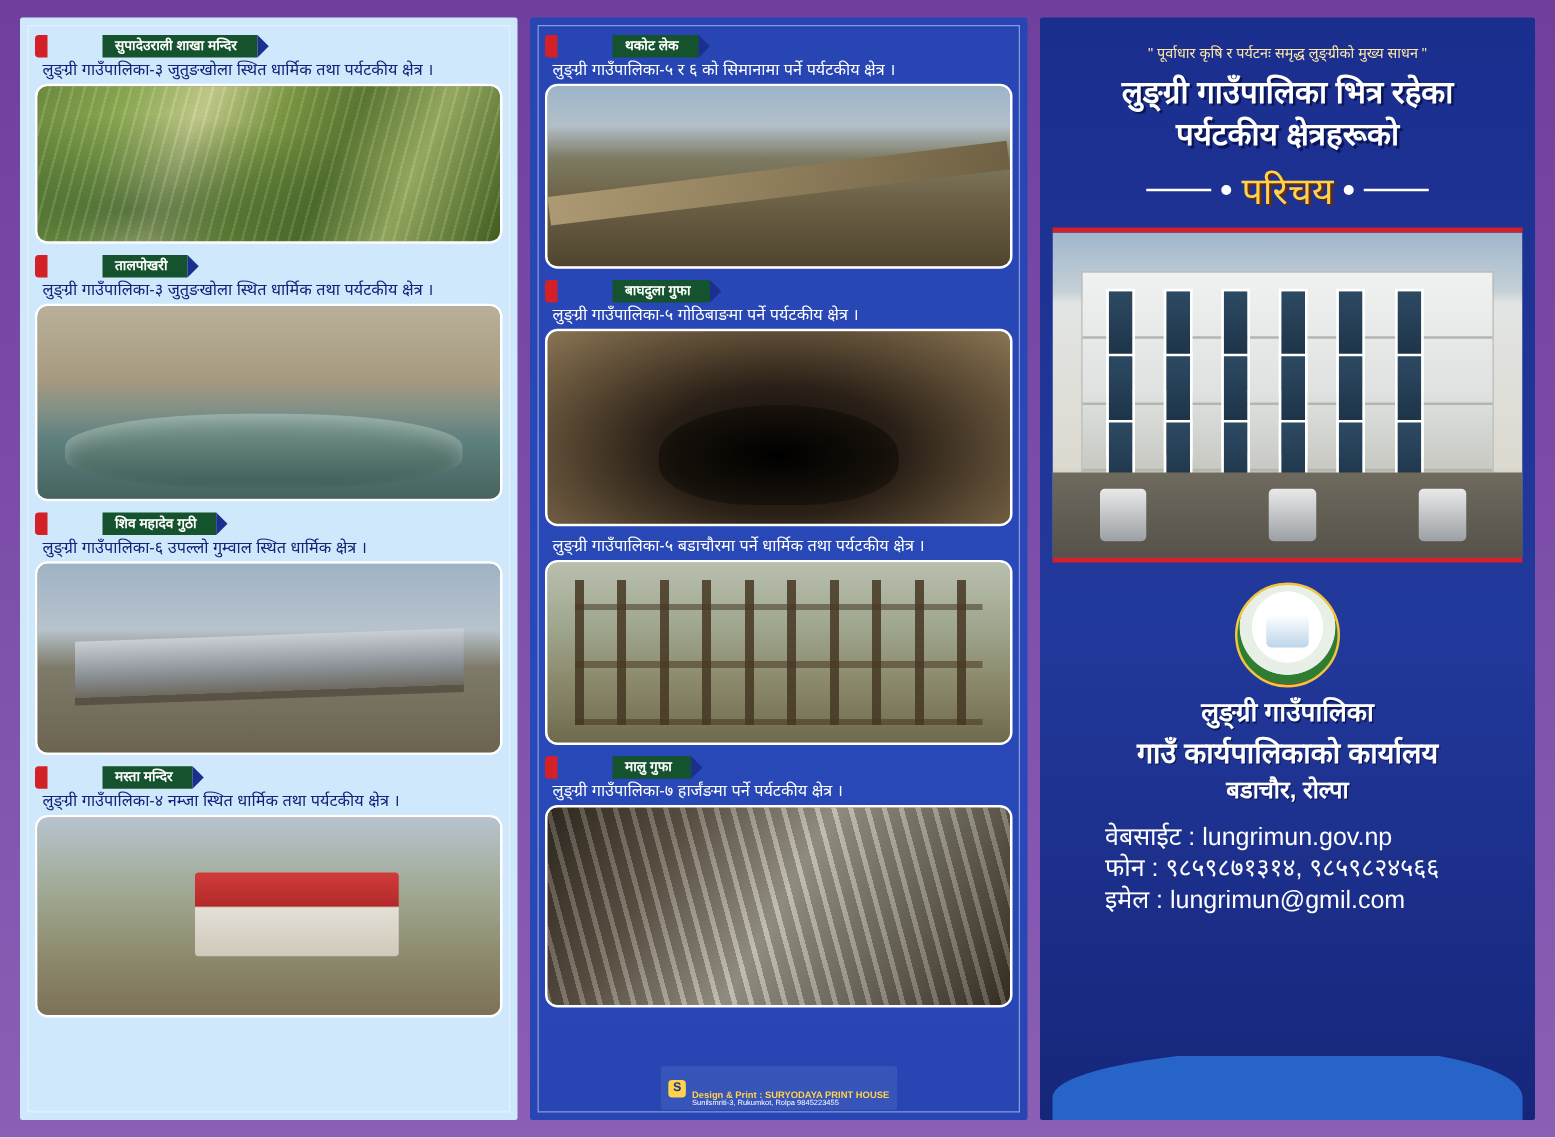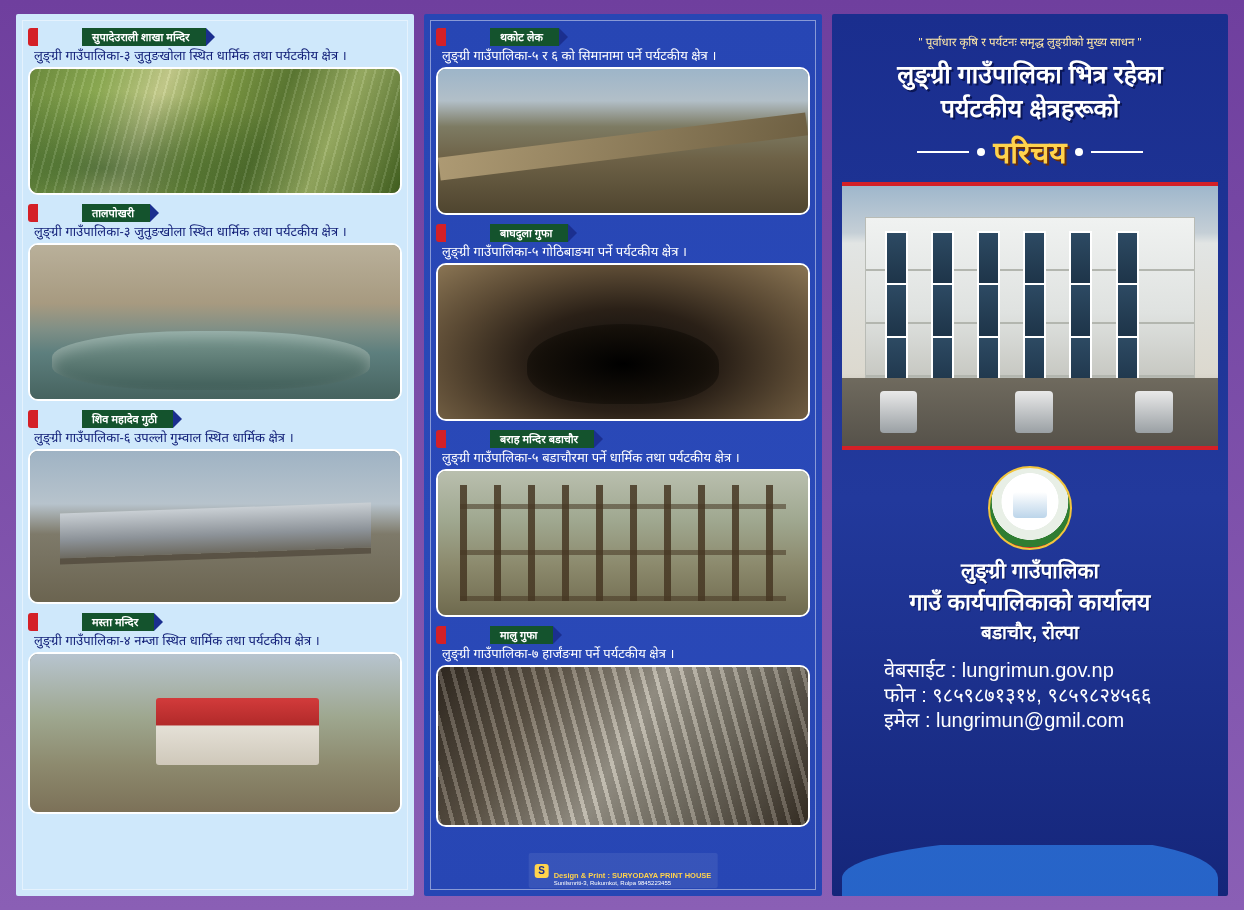--- a/index.html
+++ b/index.html
@@ -203,21 +203,21 @@
     gap: 8px; margin: 6px 0 10px;
   }
   .parichaya-row .rule {
     height: 2px; width: 52px; background: #ffffff;
   }
   .parichaya-row .dot {
     width: 8px; height: 8px; border-radius: 50%; background:#ffffff;
   }
   .parichaya {
     color: #ffd34d;
-    font-weight: bold;
+    font-weight: normal;
     font-size: 30px;
     text-shadow: 2px 2px 0 #6a2d06;
   }
   .bldg-wrap {
     border-top: 4px solid #d42027;
     border-bottom: 4px solid #d42027;
     height: 268px;
     position: relative;
     overflow: hidden;
   }
@@ -375,24 +375,20 @@
         <div class="label-tab"></div>
         <div class="label-chip">बाघदुला गुफा</div>
       </div>
       <div class="caption">लुङ्ग्री गाउँपालिका-५ गोठिबाङमा पर्ने पर्यटकीय क्षेत्र ।</div>
       <div class="photo ph-cave" style="height:158px">
           <div class="tex"></div>
         </div>
     </div>
 
     <div class="item">
-      <div class="label-row">
-        <div class="label-tab"></div>
-        <div class="label-chip">बराह मन्दिर बडाचौर</div>
-      </div>
       <div class="caption">लुङ्ग्री गाउँपालिका-५ बडाचौरमा पर्ने धार्मिक तथा पर्यटकीय क्षेत्र ।</div>
       <div class="photo ph-wood" style="height:148px">
           <div class="tex"></div>
         </div>
     </div>
 
     <div class="item">
       <div class="label-row">
         <div class="label-tab"></div>
         <div class="label-chip">मालु गुफा</div>

